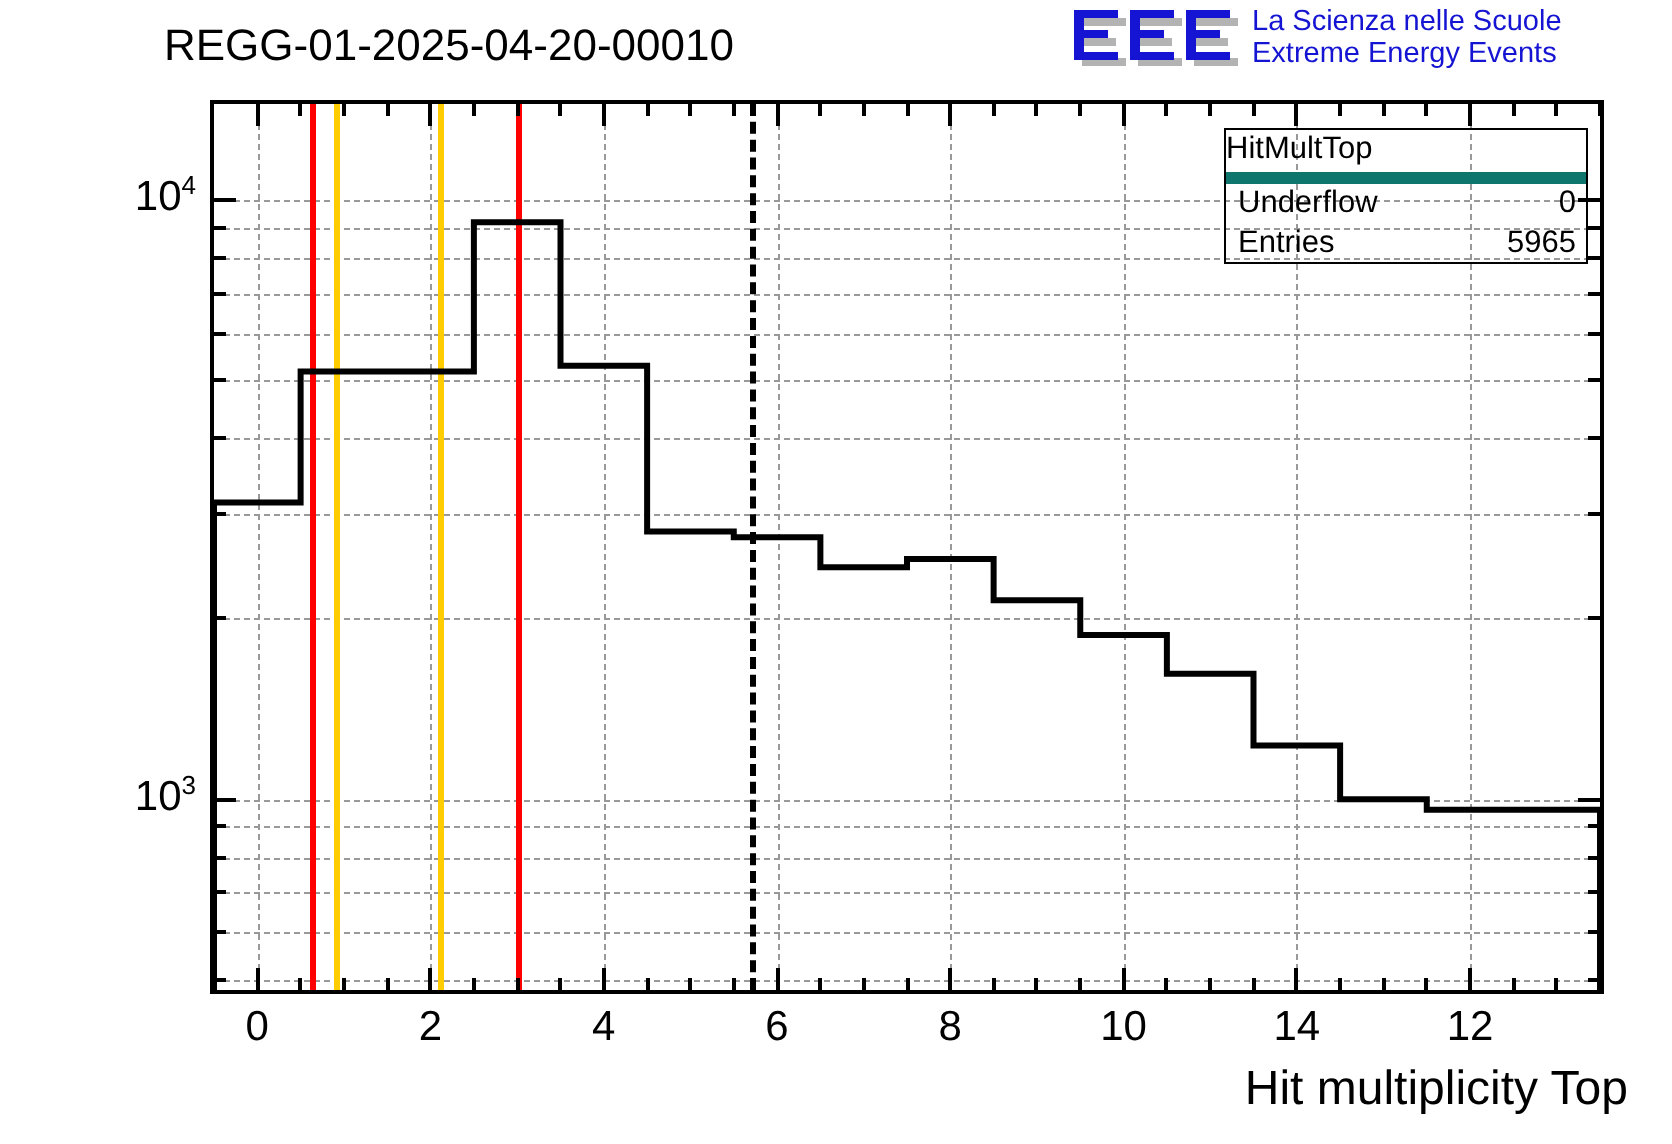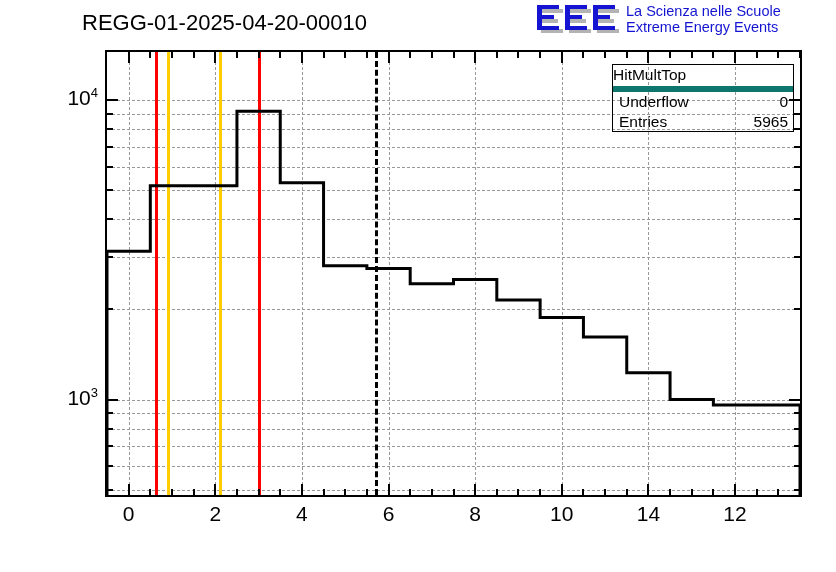--- a/index.html
+++ b/index.html
@@ -275,20 +275,21 @@
       <div class="xlab" style="left: 301.906px; top: 502px;">4</div>
       <div class="xlab" style="left: 388.531px; top: 502px;">6</div>
       <div class="xlab" style="left: 475.156px; top: 502px;">8</div>
       <div class="xlab" style="left: 561.781px; top: 502px;">10</div>
       <div class="xlab" style="left: 648.406px; top: 502px;">14</div>
       <div class="xlab" style="left: 735.031px; top: 502px;">12</div>
       <div class="ylab" style="left: 44px; width: 54px; top: 384.596px;">10<sup>3</sup></div>
       <div class="ylab" style="left: 44px; width: 54px; top: 85.2972px;">10<sup>4</sup></div>
     </div>
 
+  <div class="axis-title">Hit multiplicity Top</div>
 
   <div class="stats">
     <div class="stats-title">HitMultTop</div>
     <div id="stats-rows">
         <div class="stats-row">
           <span class="k">Underflow</span>
           <span class="v">0</span>
         </div>
         <div class="stats-row">
           <span class="k">Entries</span>

